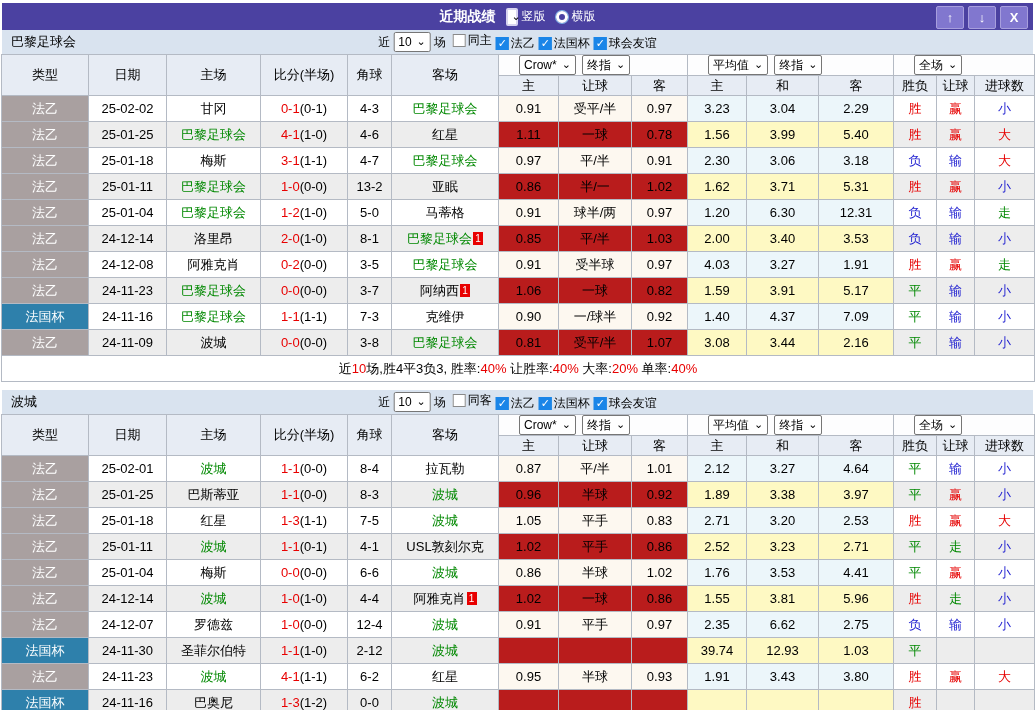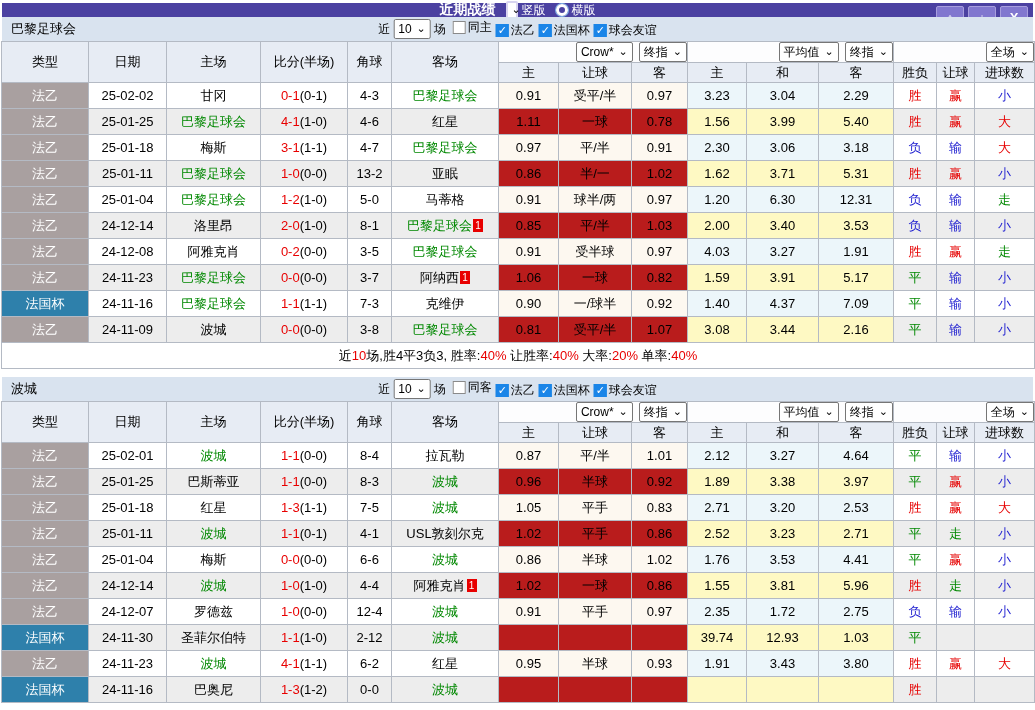--- a/index.html
+++ b/index.html
@@ -1,19 +1,19 @@
 <!DOCTYPE html>
 <html><head>
 <meta charset="utf-8">
 <style>
   html,body{margin:0;padding:0;width:1035px;height:710px;overflow:hidden;background:#fff;
     font-family:"Liberation Sans","DejaVu Sans",sans-serif;font-size:13px;color:#000;}
   .topgap{height:3px;}
   
-  .titlebar{height:14px;margin:0 2px;background:#4b41a1;color:#fff;position:relative;
+  .titlebar{height:27px;margin:0 2px;background:#4b41a1;color:#fff;position:relative;
     display:flex;align-items:center;justify-content:center;gap:10px;}
   .tb-title{font-weight:bold;font-size:14px;}
   .radio-wrap{display:inline-flex;align-items:center;gap:4px;font-size:12px;cursor:default;}
   .radio{width:12px;height:12px;border-radius:50%;box-sizing:border-box;display:inline-block;}
   .radio.sel{background:#fff;border:2px solid #d8d4f0;}
   .radio.unsel{background:transparent;border:3px solid #fff;box-shadow:0 0 0 1px #7fb4e8;}
   .tb-buttons{position:absolute;right:5px;top:3px;display:flex;gap:4px;}
   .tb-btn{width:26px;height:21px;background:#8177cf;border:1px solid #a79edd;border-radius:2px;
     color:#fff;font-weight:bold;font-size:13px;display:flex;align-items:center;justify-content:center;cursor:pointer;}
   
@@ -42,21 +42,21 @@
   td.cup{background:#2e80ab;color:#fff;}
   .team.self{color:#008800;}
   .card{display:inline-block;background:#e80000;color:#fff;font-size:10px;width:10px;height:13px;
     line-height:13px;margin-left:1px;vertical-align:1px;text-align:center;}
   .score-main{color:#e80000;}
   .score-half{color:#000;}
   .c-r{color:#e60000;} .c-b{color:#1f1fd0;} .c-g{color:#008800;}
   td.summary{background:#fff;height:22px;font-size:13px;}
   td.summary .red{color:#e80000;}
   .midgap{height:8px;}
-  .hsel-inner{display:flex;align-items:center;justify-content:flex-end;gap:6px;margin-left:20px;}
+  .hsel-inner{display:flex;align-items:center;justify-content:flex-start;gap:6px;margin-left:20px;}
 </style>
 </head>
 <body>
 
 <div class="topgap"></div>
 
 <div class="titlebar">
   <span class="tb-title">近期战绩</span>
   <span class="radio-wrap">
     <span class="radio sel">
@@ -554,21 +554,21 @@
           <td class="lg">法乙</td>
           <td class="c-base">24-12-07</td>
           <td class="c-base"><span class="team">罗德兹</span></td>
           <td class="c-base"><span class="score-main">1-0</span><span class="score-half">(0-0)</span></td>
           <td class="c-base">12-4</td>
           <td class="c-base"><span class="team self">波城</span></td>
           <td class="c-crow">0.91</td>
           <td class="c-crow">平手</td>
           <td class="c-crow">0.97</td>
           <td class="c-avg">2.35</td>
-          <td class="c-avg">1.72</td>
+          <td class="c-avg">6.62</td>
           <td class="c-avg">2.75</td>
           <td class="c-base"><span class="c-b">负</span></td>
           <td class="c-base"><span class="c-b">输</span></td>
           <td class="c-base"><span class="c-b">小</span></td>
         </tr>
         <tr class="r1">
           <td class="cup">法国杯</td>
           <td class="c-base">24-11-30</td>
           <td class="c-base"><span class="team">圣菲尔伯特</span></td>
           <td class="c-base"><span class="score-main">1-1</span><span class="score-half">(1-0)</span></td>

